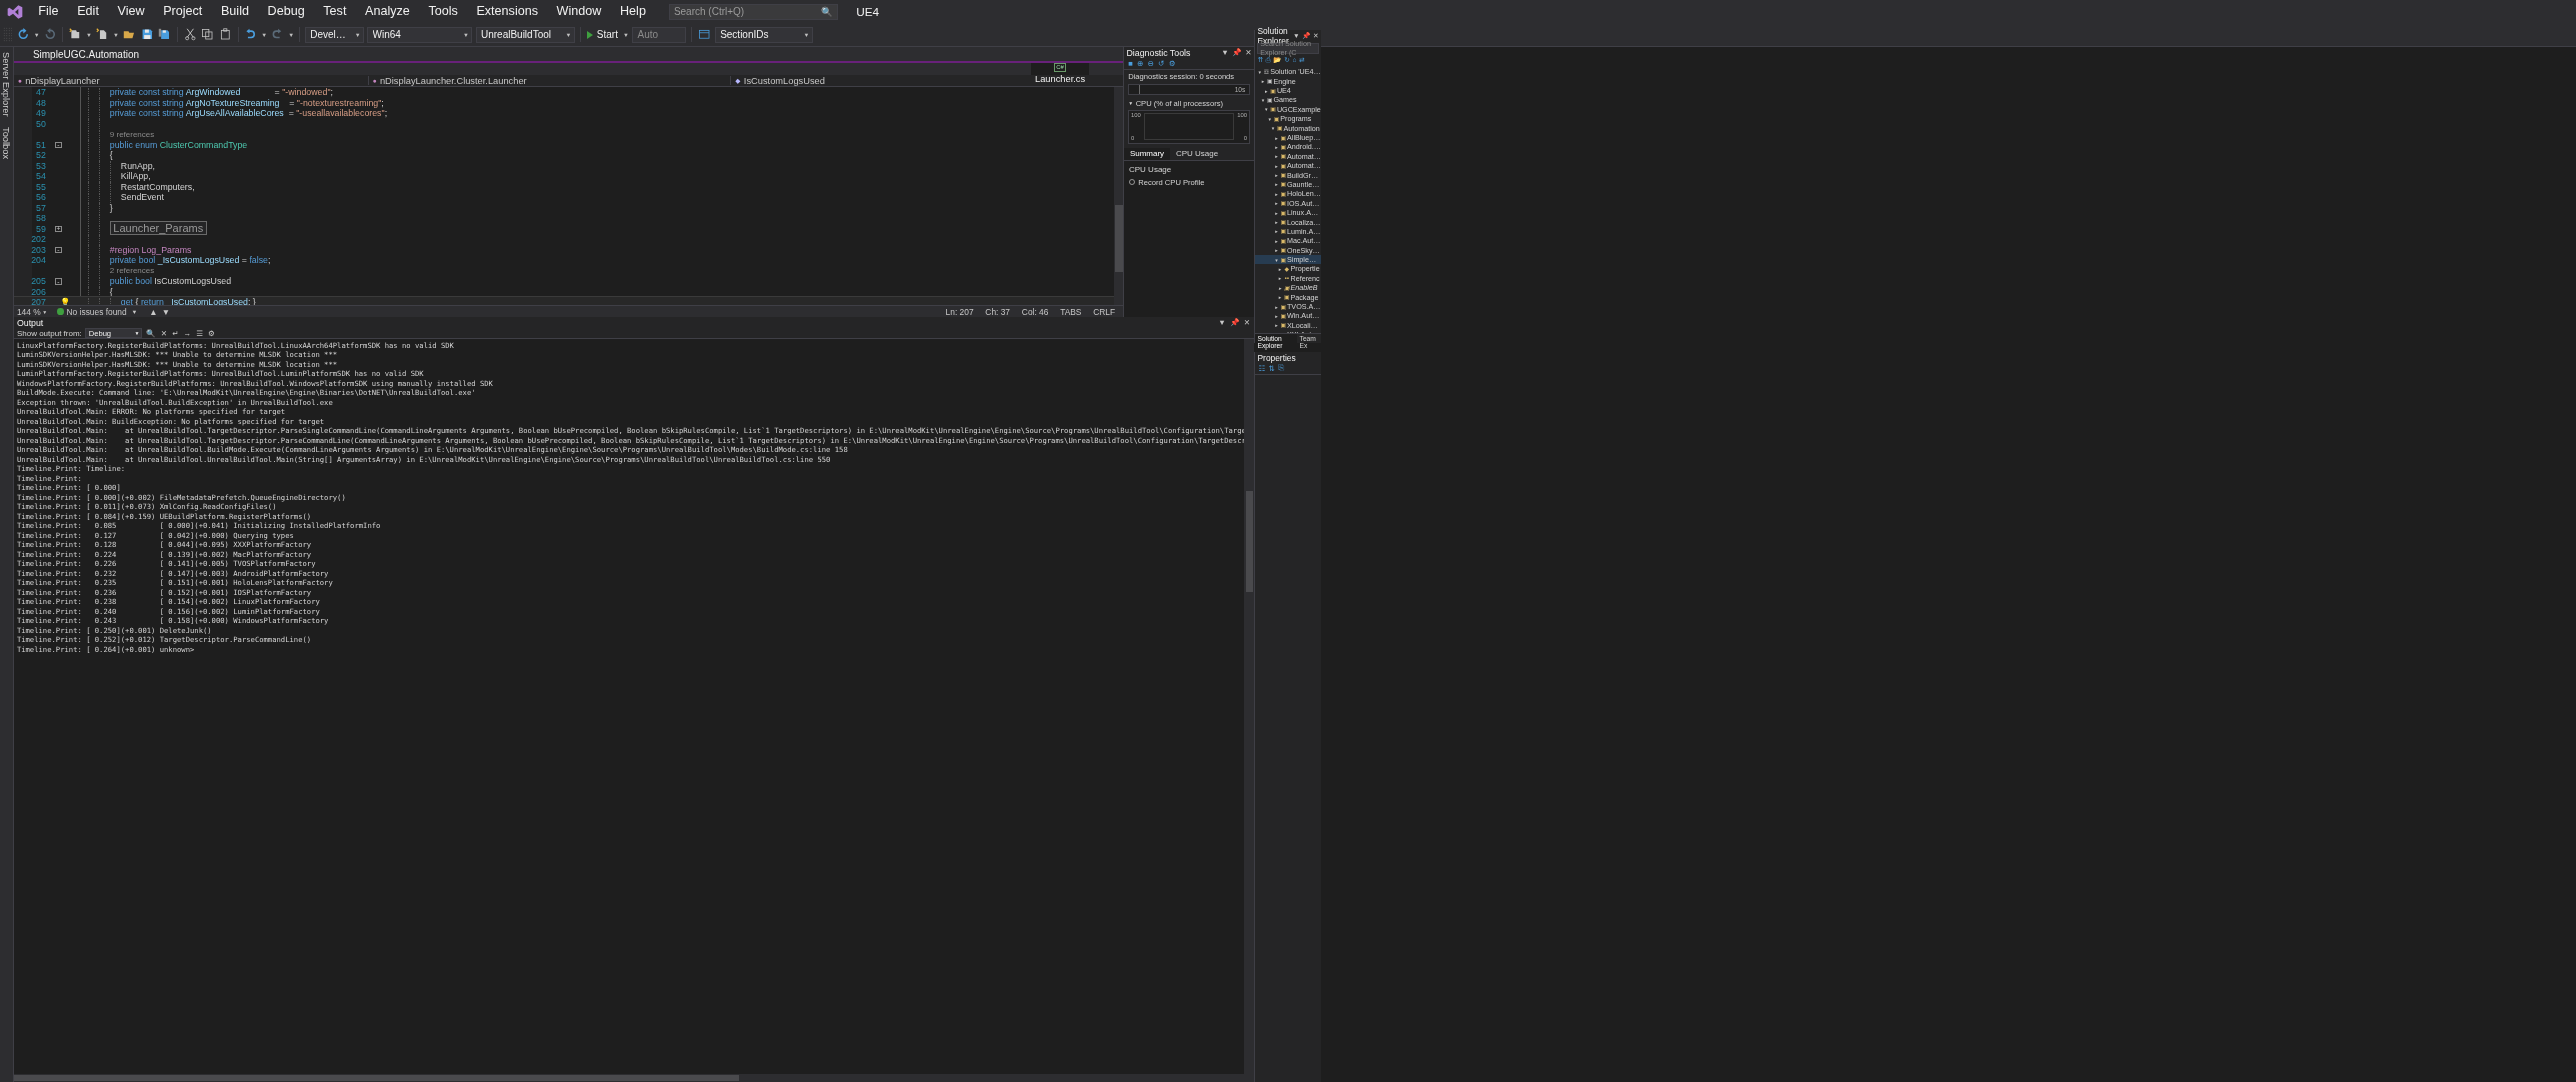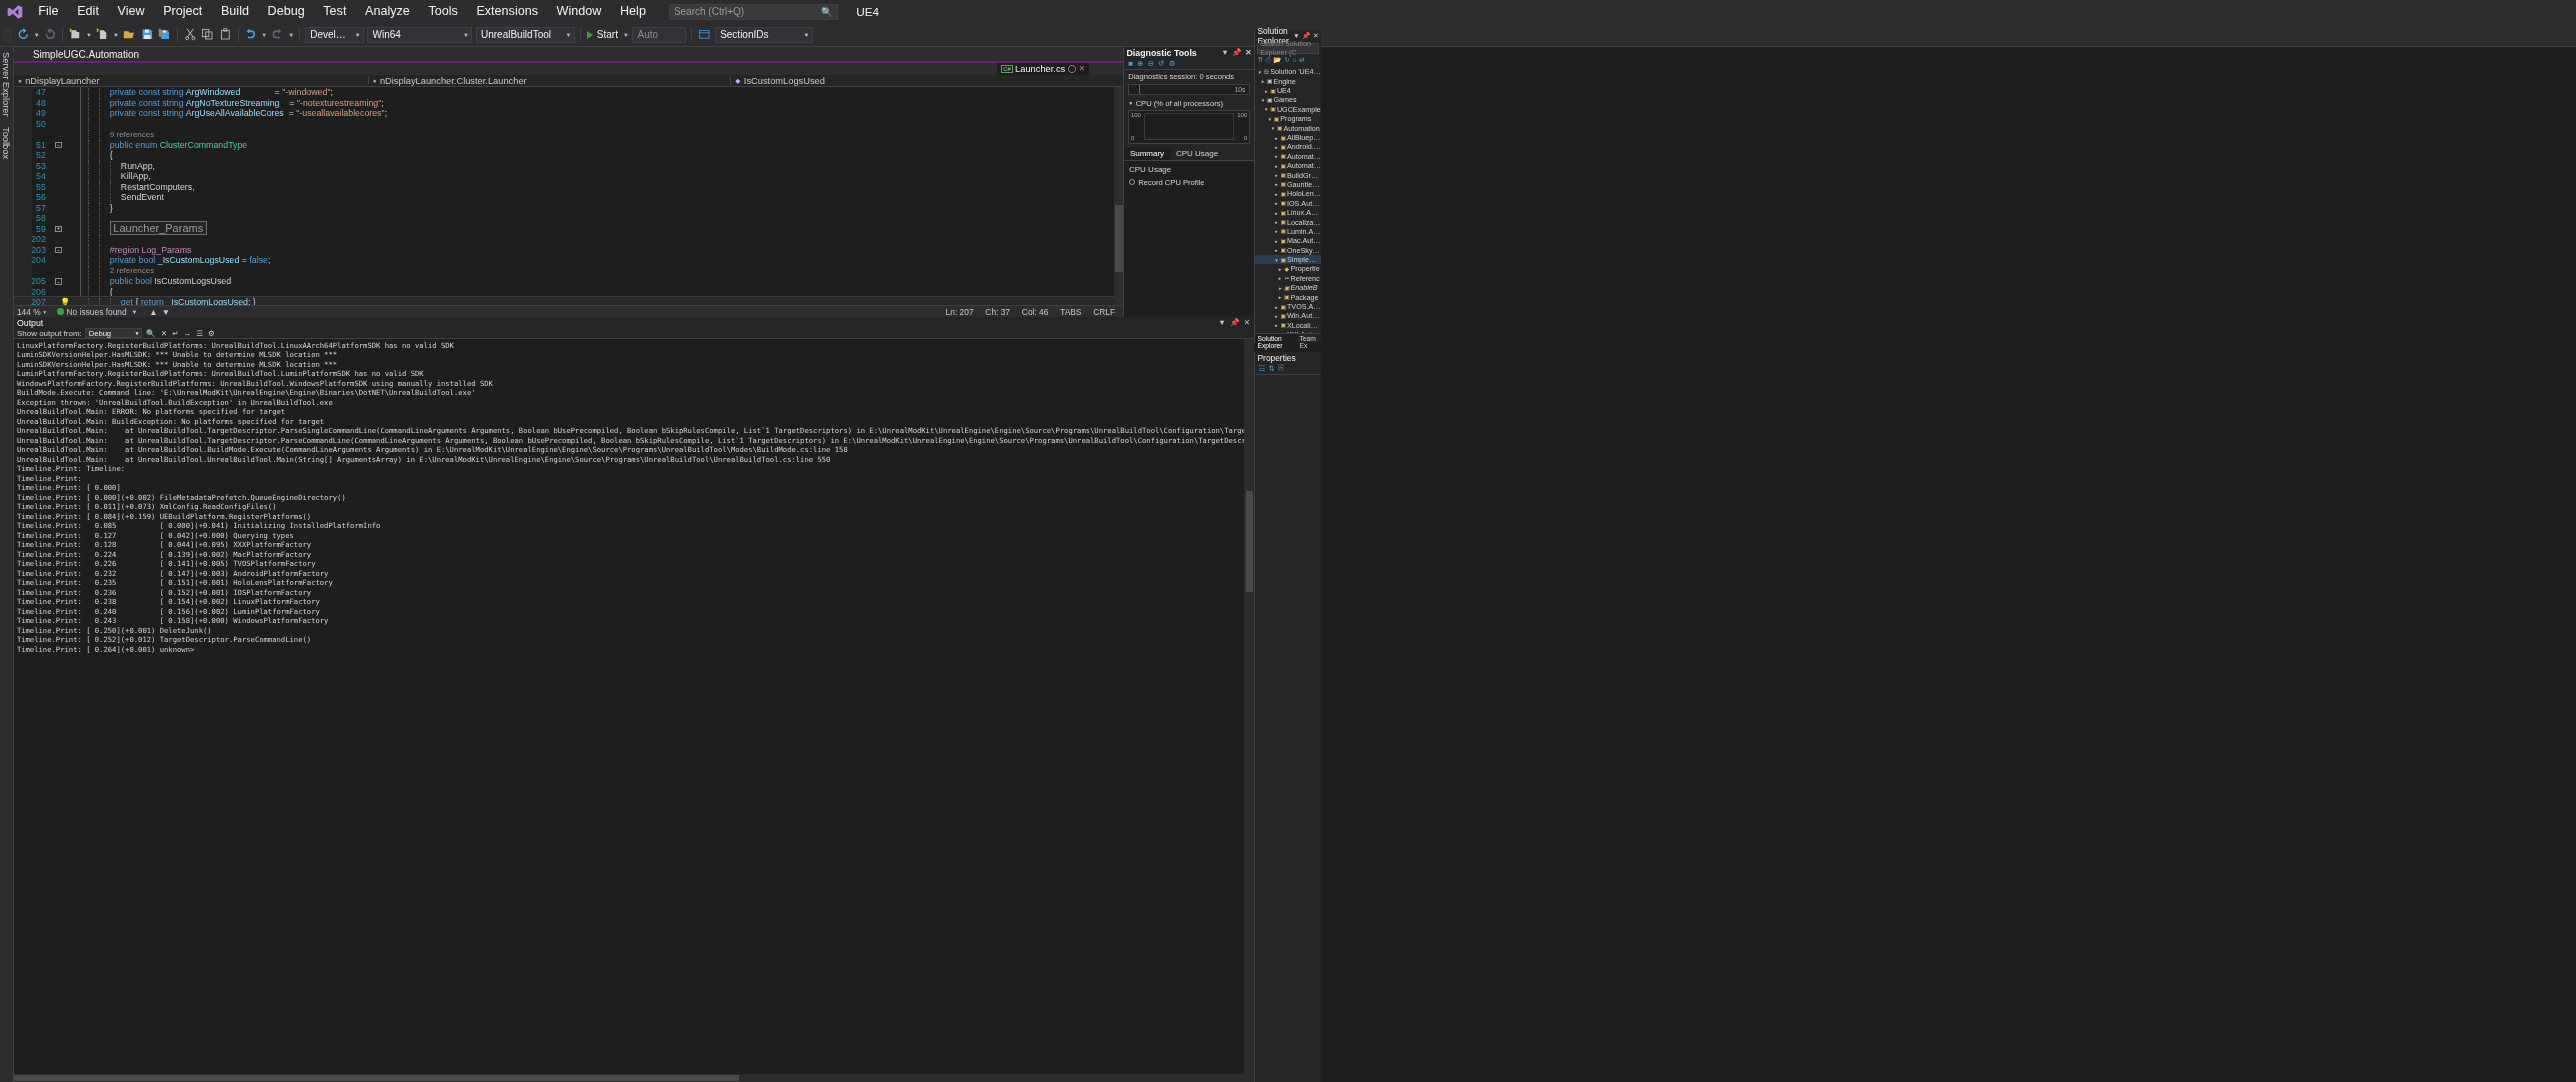--- a/index.html
+++ b/index.html
@@ -92,21 +92,21 @@
     font-size:10px; color:#f1f1f1; position:relative;
   }
   .tabstrip { height:13.5px; background:#2d2d30; position:relative; display:flex; align-items:flex-end;}
   .tabstrip:before{
     content:""; position:absolute; left:0;right:0; top:0; height:1.7px; background:#68217a;
   }
   .doctab {
     height:11.8px; background:#1e1e1e; display:flex;align-items:center; gap:2.5px;
     padding:0 3.4px 0 4.2px; font-size:9.3px; color:#f1f1f1; margin-left:34px; cursor:default;
   }
-  .doctab.active{ background:#1e1e1e; }
+  .doctab.active{ background:#1e1e1e;flex-direction:column; }
   .cs-badge{
     font-size:5.9px;color:#9cdcaa;border:0.8px solid #6a9a6a;padding:0 0.8px;line-height:6.7px;
   }
   .tab-pin{ font-size:7.6px;color:#c0c0c0;}
   .tab-close{ font-size:7.6px;color:#e06c6c; }
   .navbar2 {
     height:12.6px; background:#252526; display:flex; align-items:center;
     border-bottom:0.8px solid #3f3f46; font-size:9.3px; color:#c8c8c8;
   }
   .nav-seg { display:flex;align-items:center;gap:3.4px; padding:0 4.2px; cursor:default;}
@@ -163,21 +163,21 @@
   .es-ok{ display:flex;align-items:center;gap:2.5px; padding:0 6.7px;}
   .ok-dot{width:6.7px;height:6.7px;border-radius:50%;background:#3f9f3f;display:inline-block;}
   .es-right{ margin-left:auto; display:flex; gap:11.8px; padding-right:8.4px;}
   
   .diag {
     position:absolute; left:1123px; top:47px; width:131px; height:270px;
     background:#252526; border-left:0.8px solid #3f3f46; display:flex; flex-direction:column;
   }
   .panel-head{
     height:11px; display:flex; align-items:center; padding:0 2.5px;
-    font-size:8.8px; color:#f1f1f1; background:#252526;font-weight:bold;
+    font-size:8.8px; color:#f1f1f1; background:#252526;
   }
   .panel-head .tools{ margin-left:auto; display:flex; gap:3.4px; font-size:7.6px; color:#c8c8c8;}
   .diag-tb{ height:11.8px; display:flex; align-items:center; gap:4.2px; padding:0 4.2px;
      border-bottom:0.8px solid #3f3f46;}
   .diag-tb .ic{ font-size:7.6px; color:#4a9ede;}
   .diag-sess{ font-size:7.6px; color:#d4d4d4; padding:2.5px 4.2px 0.8px;}
   .diag-timeline{ margin:1.7px 4.2px; height:11px; background:#1e1e1e; border:0.8px solid #3f3f46;
      position:relative;}
   .diag-timeline .mark{position:absolute;top:0;bottom:0;width:0.8px;background:#6a6a6a;}
   .diag-timeline .lbl{position:absolute;right:3.4px;top:0.8px;font-size:6.7px;color:#b0b0b0;}

